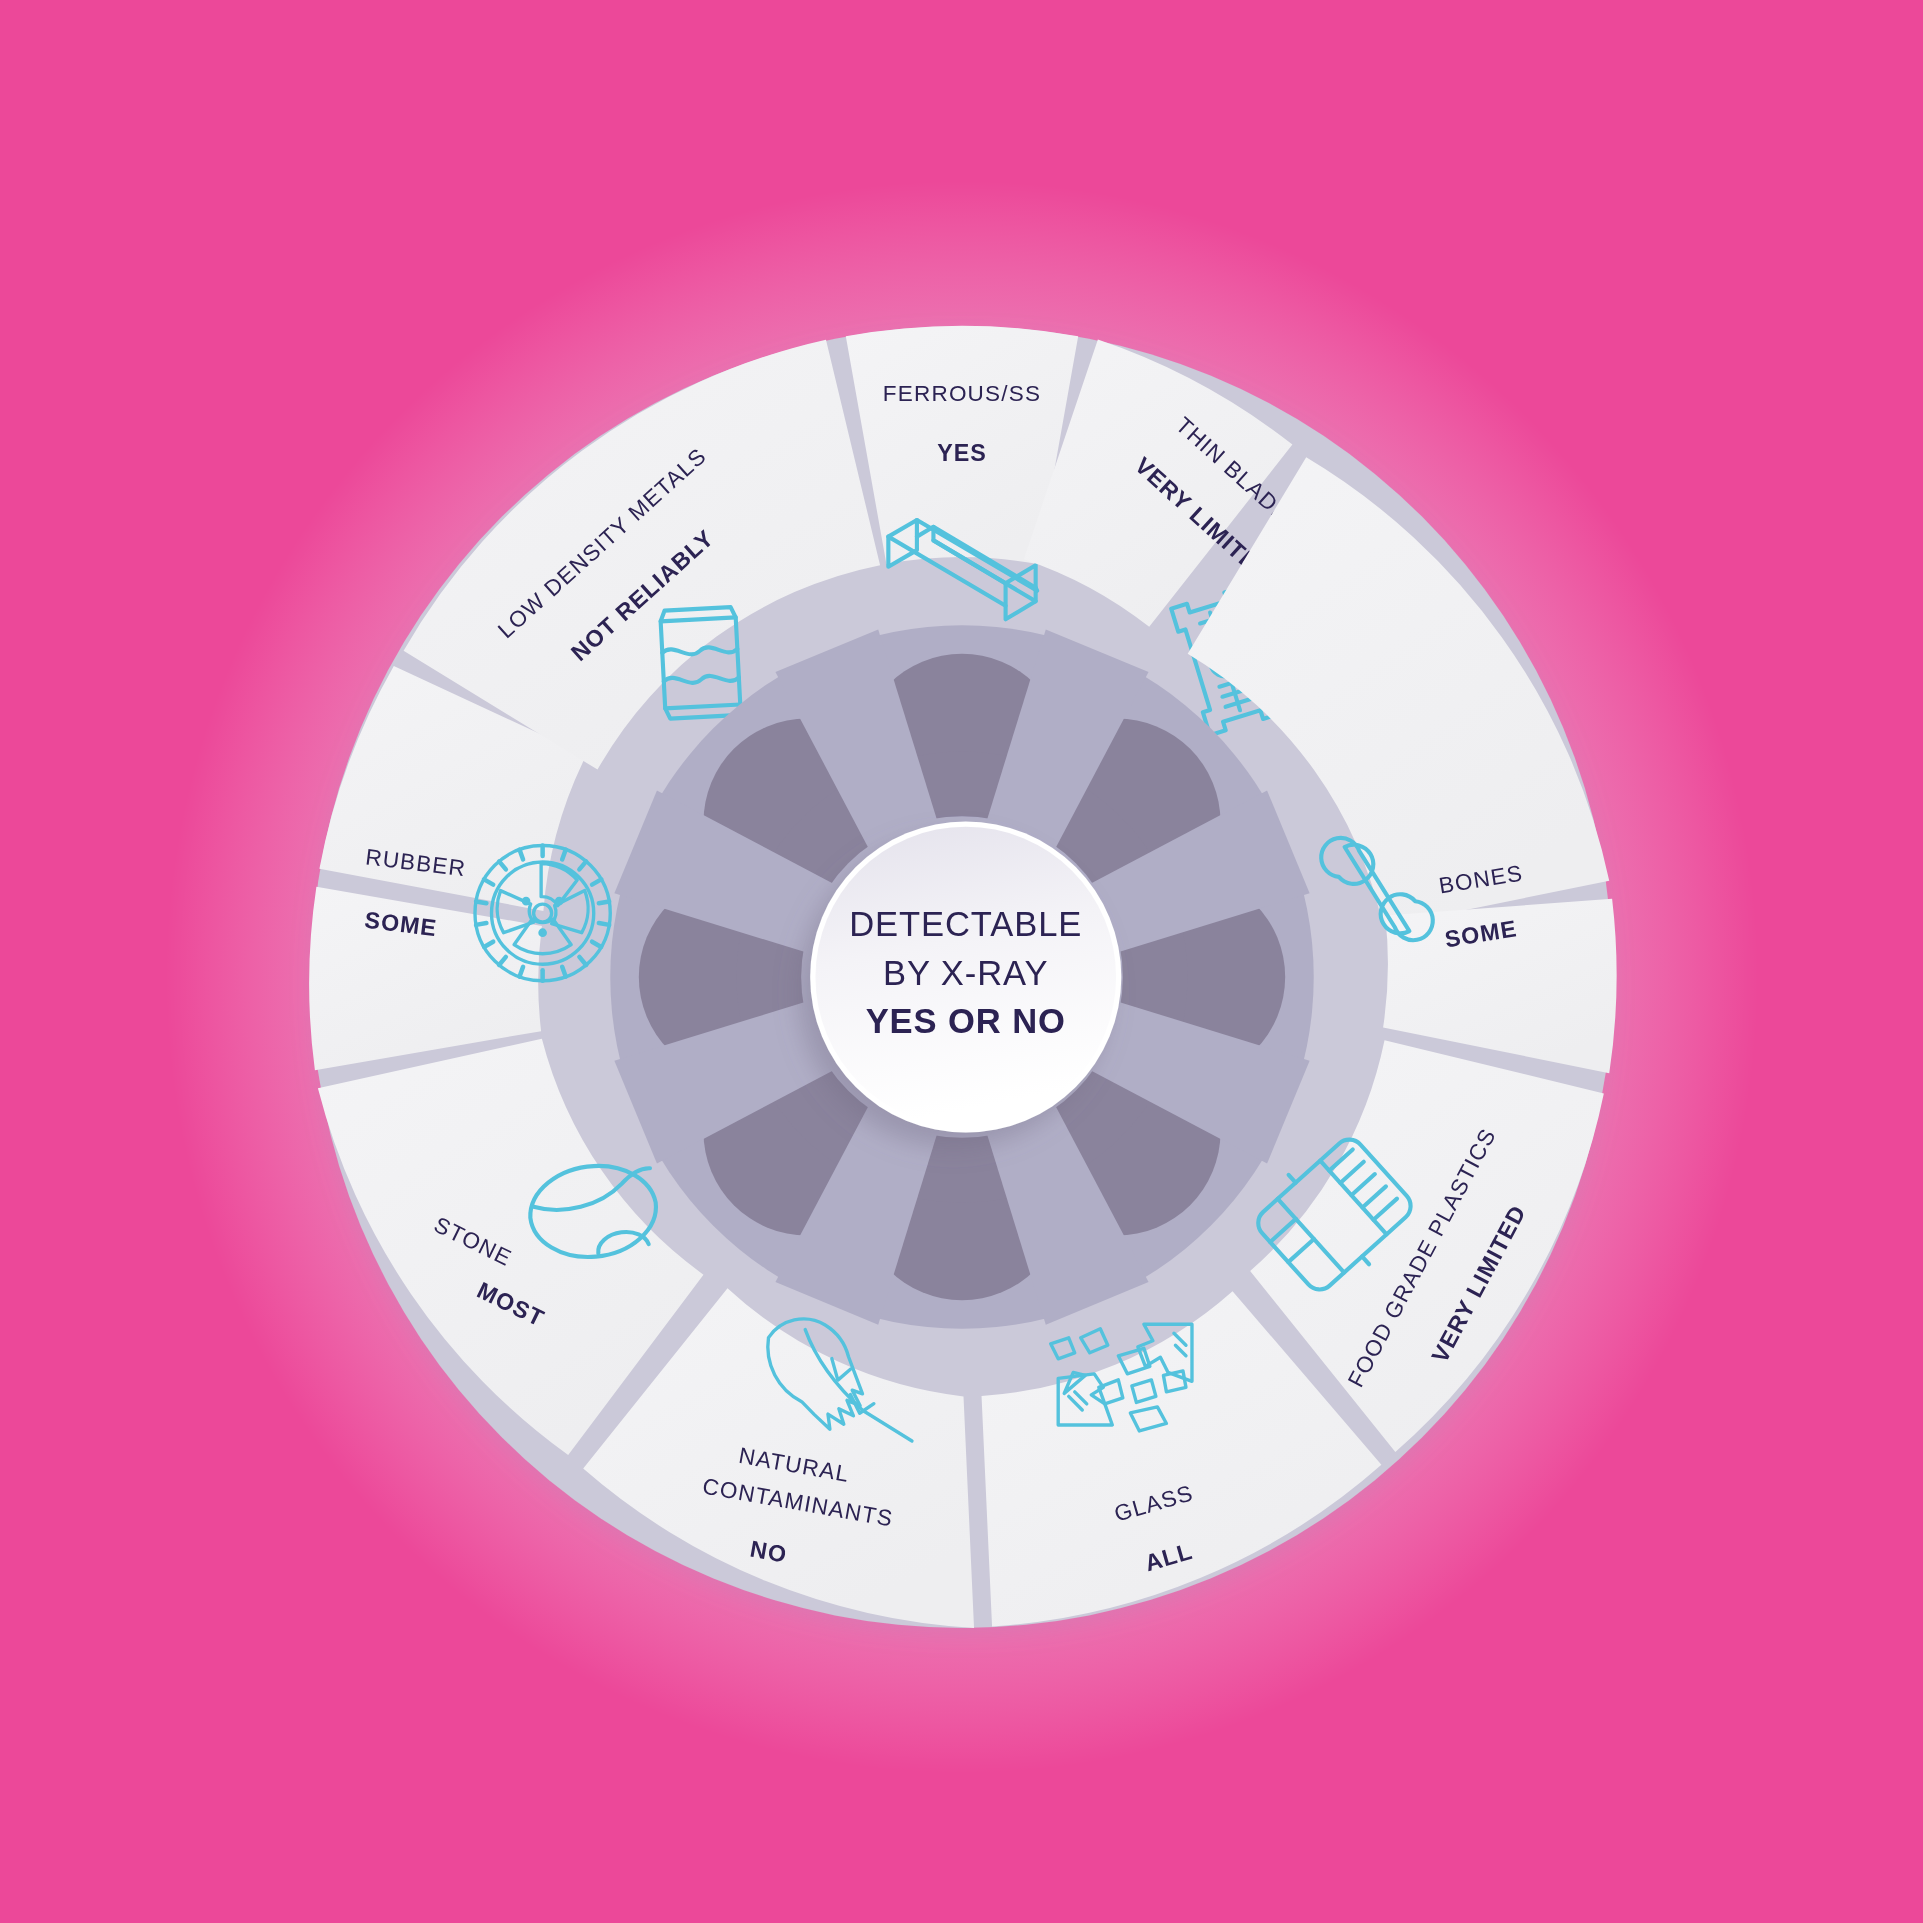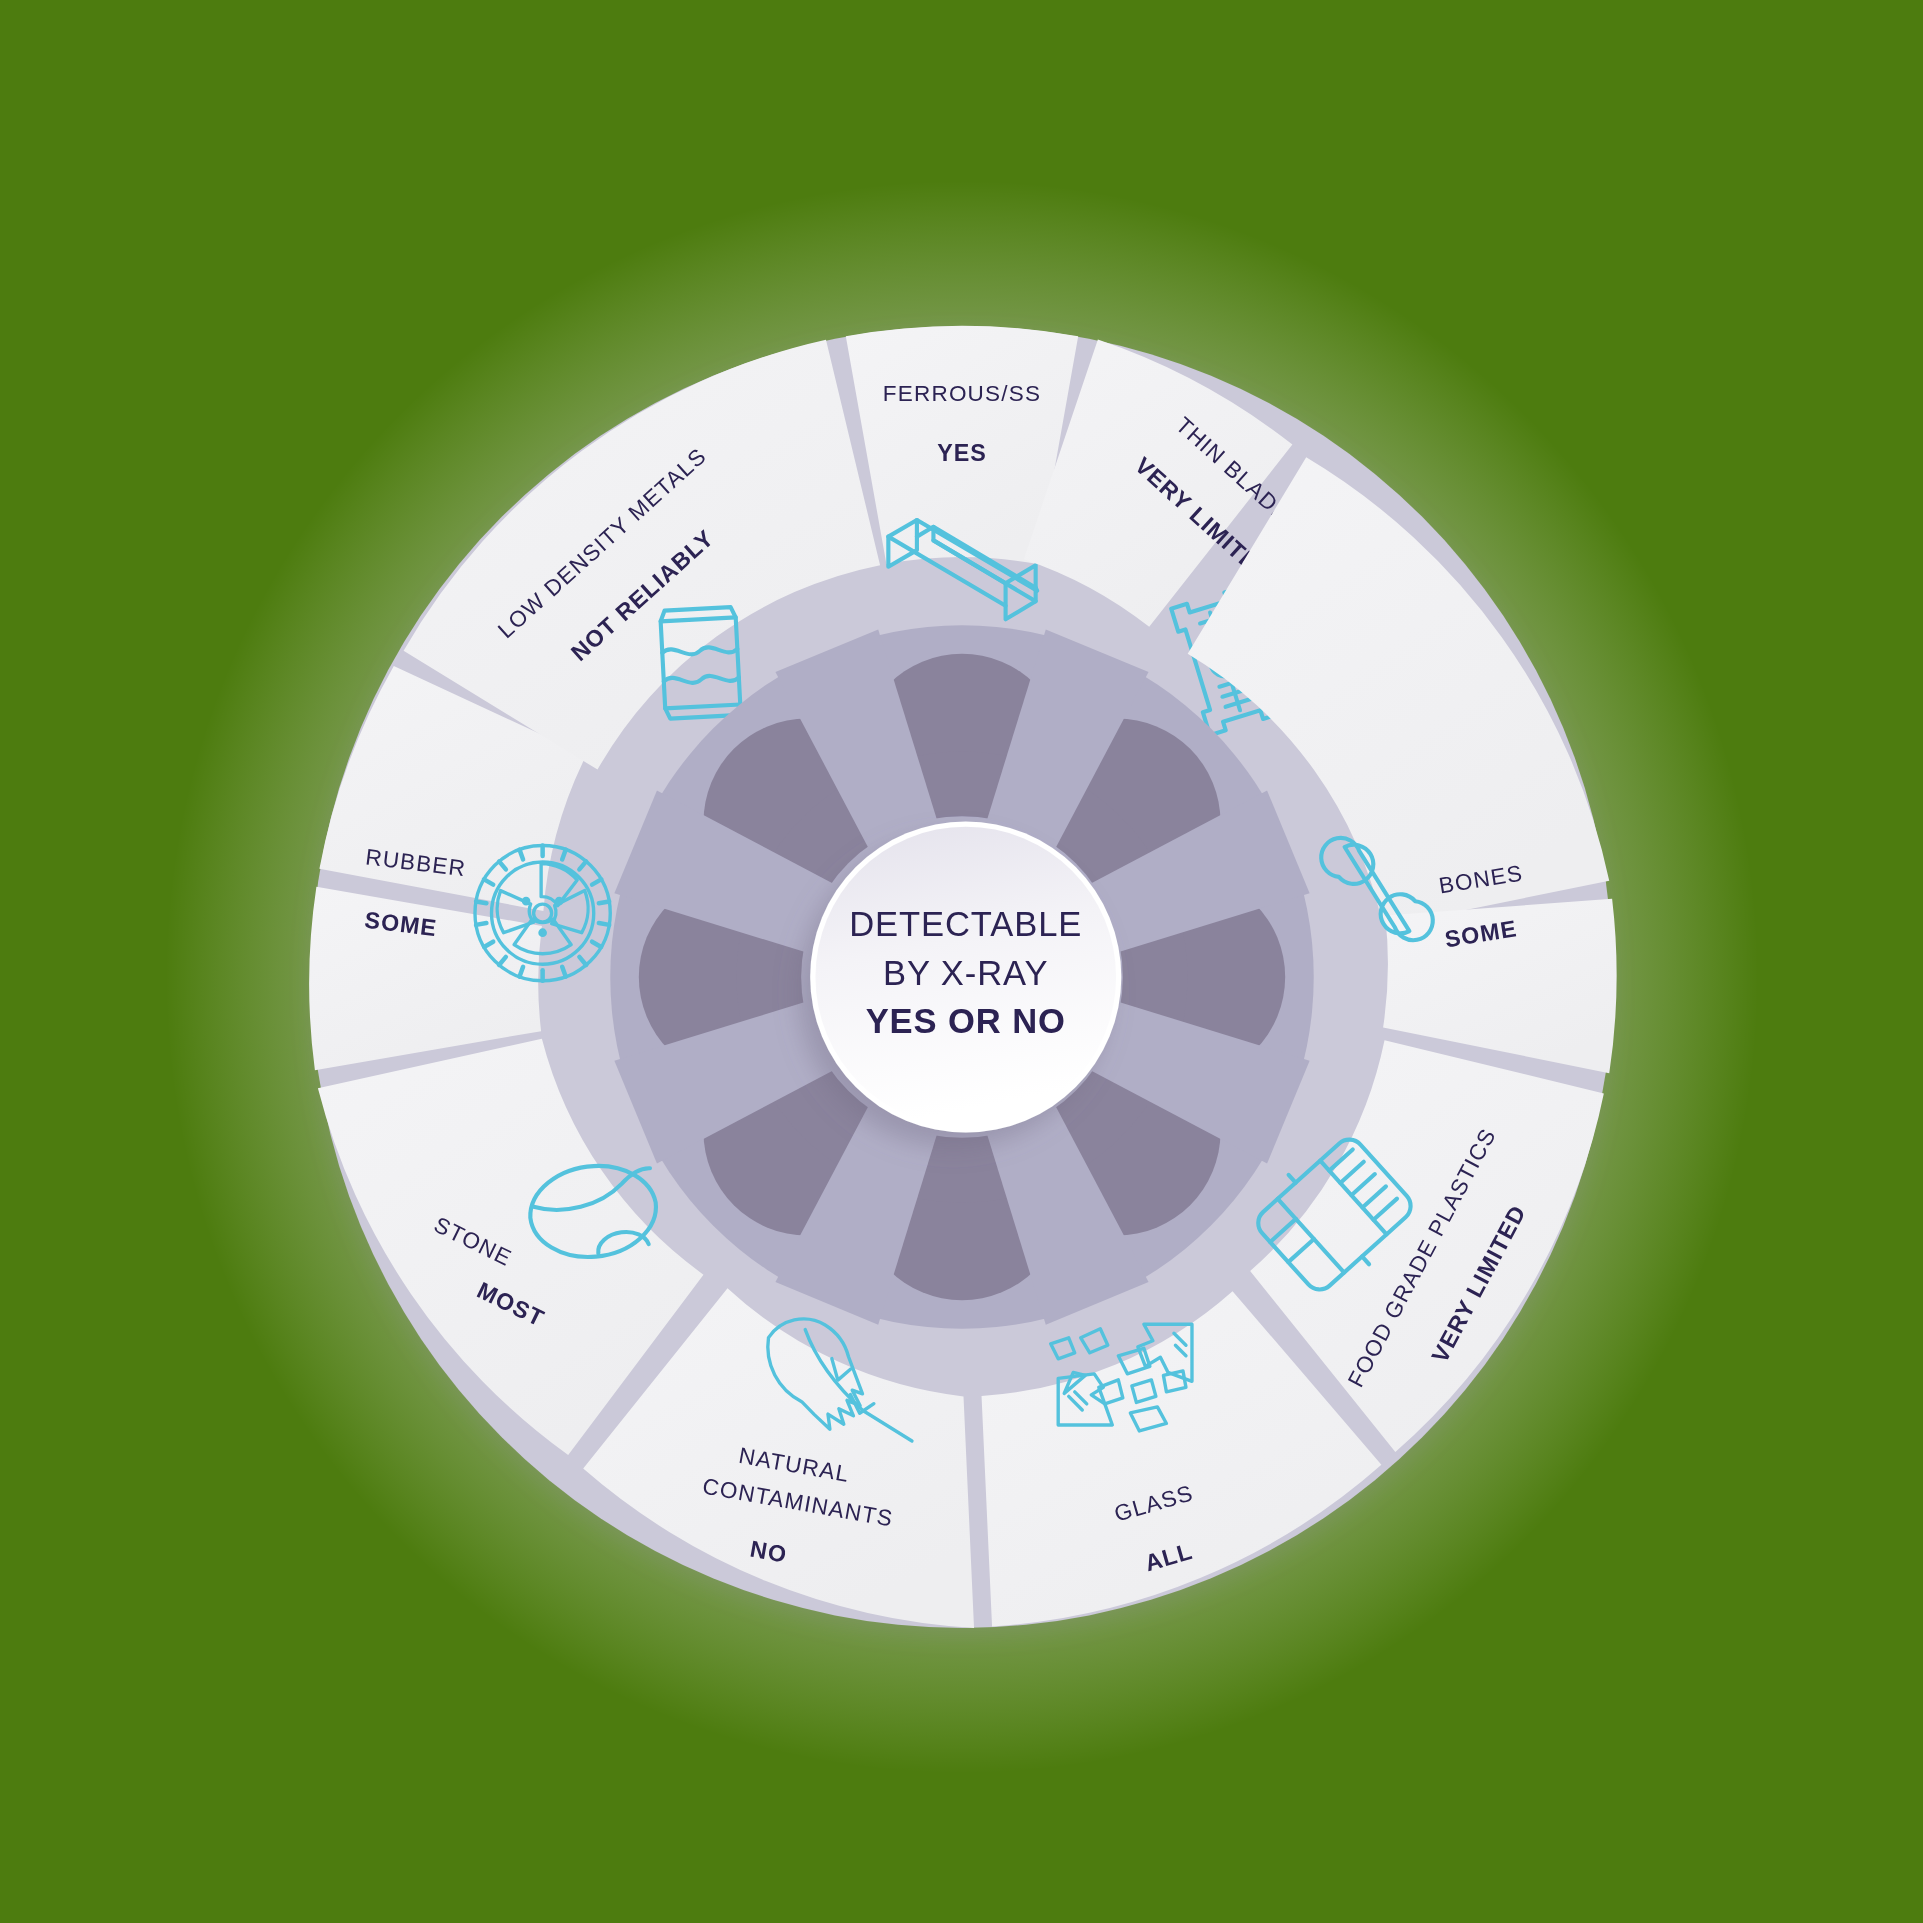--- a/index.html
+++ b/index.html
@@ -8,21 +8,21 @@
     width: 1924px;
     height: 1924px;
     background: #ffffff;
     font-family: "Liberation Sans", sans-serif;
     overflow: hidden;
   }
   #stage {
     position: relative;
     width: 1924px;
     height: 1924px;
-    background: #4d7c0f;
+    background: #ec4899;
   }
   svg.wheel {
     position: absolute;
     left: 0;
     top: 0;
     width: 1924px;
     height: 1924px;
     display: block;
   }
   .seg-label {

